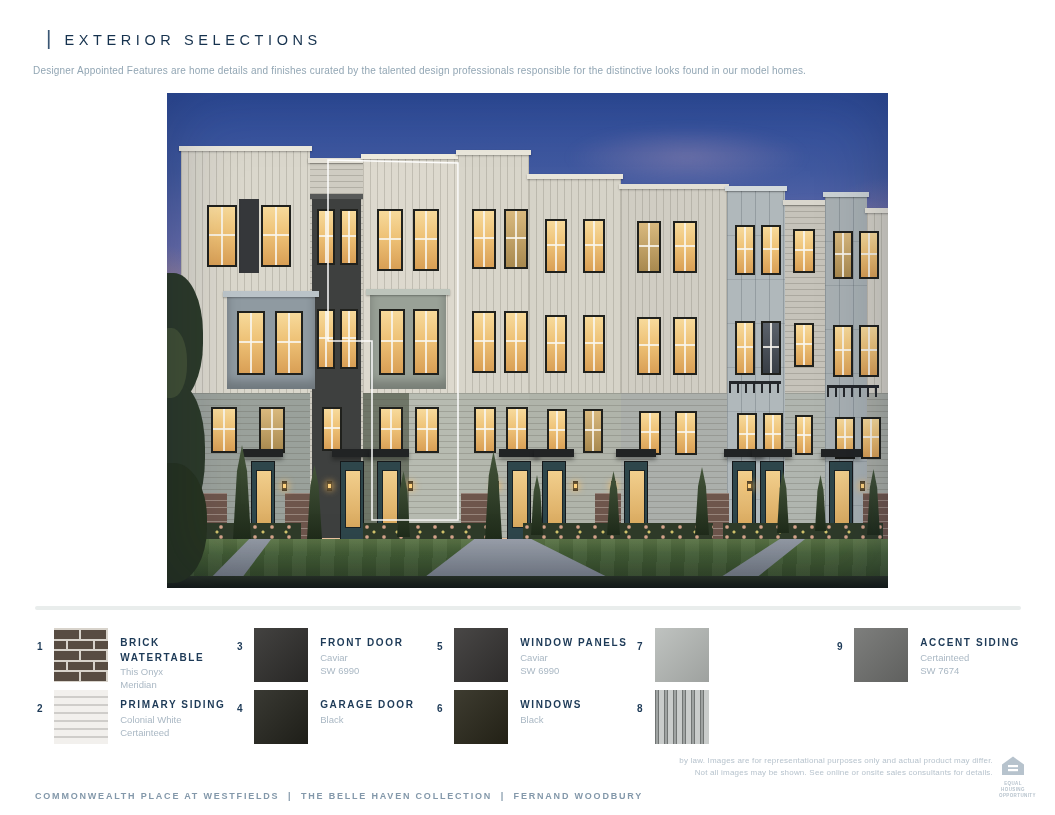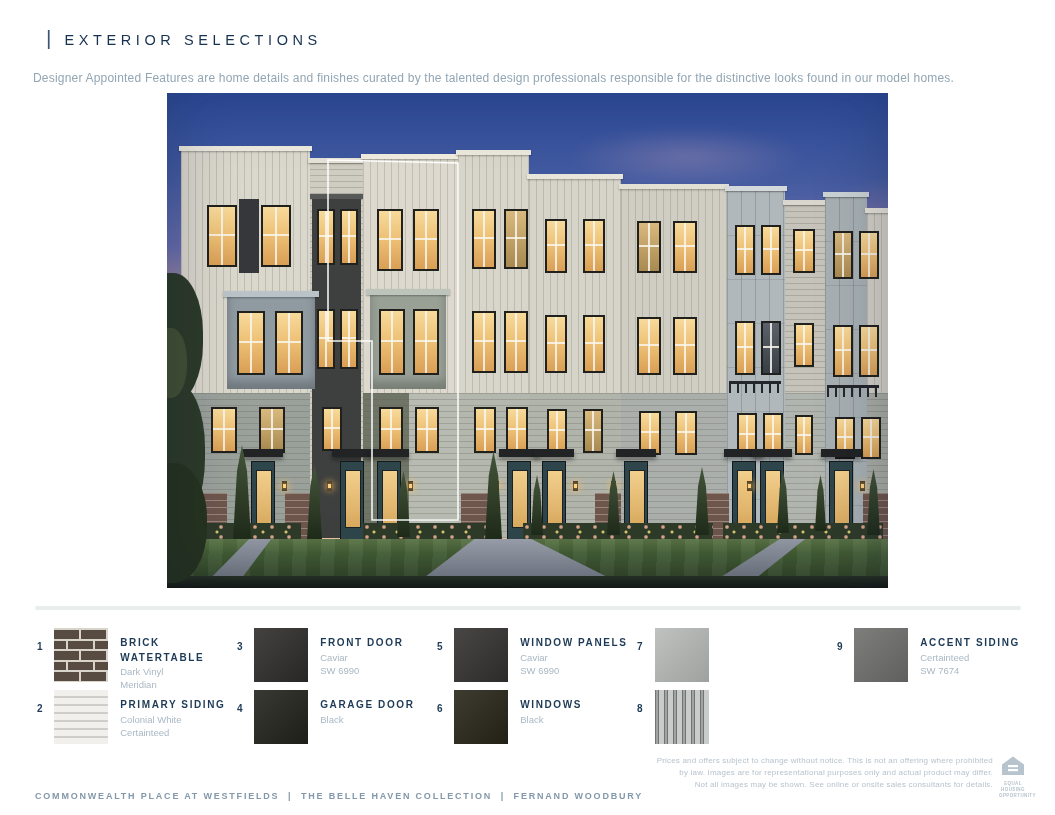--- a/index.html
+++ b/index.html
@@ -5,21 +5,21 @@
   html,body{margin:0;padding:0}
   body{width:1055px;height:815px;background:#ffffff;position:relative;overflow:hidden;
        font-family:"Liberation Sans",sans-serif;-webkit-font-smoothing:antialiased}
 
   
   .header{position:absolute;left:33px;top:26px}
   .title-row{display:flex;align-items:baseline}
   .title-serif{font-family:"Liberation Serif","DejaVu Serif",serif;font-size:27px;color:#8c9ead;letter-spacing:.3px}
   .title-sep{font-size:21px;color:#3a5674;margin:0 13px;font-weight:400}
   .title-caps{font-size:14.5px;color:#16324e;letter-spacing:4.6px;font-weight:500}
-  .subtitle{margin-top:21px;font-size:12px;color:#92a6b4;letter-spacing:.2px}
+  .subtitle{margin-top:15px;font-size:10px;color:#92a6b4;letter-spacing:.2px}
 
   
   .hero{position:absolute;left:167px;top:93px;width:721px;height:495px;overflow:hidden;background:#44599e}
   .hero .hl{position:absolute;left:0;top:0;z-index:50}
 
   
   .section-divider{position:absolute;left:35px;top:606px;width:986px;height:4px;background:#e9edec;border-radius:2px}
 
   
   .selections{position:absolute;left:37px;top:628px;width:1000px;display:grid;
@@ -398,21 +398,21 @@
     <div class="cell-num">1</div>
     <div class="swatch brick">
         <i></i>
         <i></i>
         <i></i>
         <i></i>
         <i></i>
       </div>
     <div class="cell-labels">
       <div class="sel-name">BRICK WATERTABLE</div>
-      <div class="sel-detail">Dark Vinyl</div>
+      <div class="sel-detail">This Onyx</div>
       <div class="sel-detail">Meridian</div>
     </div>
   </div>
 
   <div class="cell">
     <div class="cell-num">2</div>
     <div class="swatch sw-h"></div>
     <div class="cell-labels">
       <div class="sel-name">PRIMARY SIDING</div>
       <div class="sel-detail">Colonial White</div>
@@ -480,21 +480,20 @@
     </div>
   </div>
 </div>
 
 <div class="footer-left">
   <div>COMMONWEALTH PLACE AT WESTFIELDS  |  THE BELLE HAVEN COLLECTION  |  FERNAND WOODBURY</div>
   
 </div>
 
 <div class="disclaimer">
-  <div>Prices and offers subject to change without notice. This is not an offering where prohibited</div>
   <div>by law. Images are for representational purposes only and actual product may differ.</div>
   <div>Not all images may be shown. See online or onsite sales consultants for details.</div>
 </div>
 
 <div class="eho">
   <svg width="24" height="20" viewBox="0 0 24 20">
     <path d="M12 0.5 L23 8.5 V19 H1 V8.5 Z" fill="#b7c3cd"></path>
     <rect x="7" y="9" width="10" height="2.2" fill="#ffffff"></rect>
     <rect x="7" y="13" width="10" height="2.2" fill="#ffffff"></rect>
   </svg>

